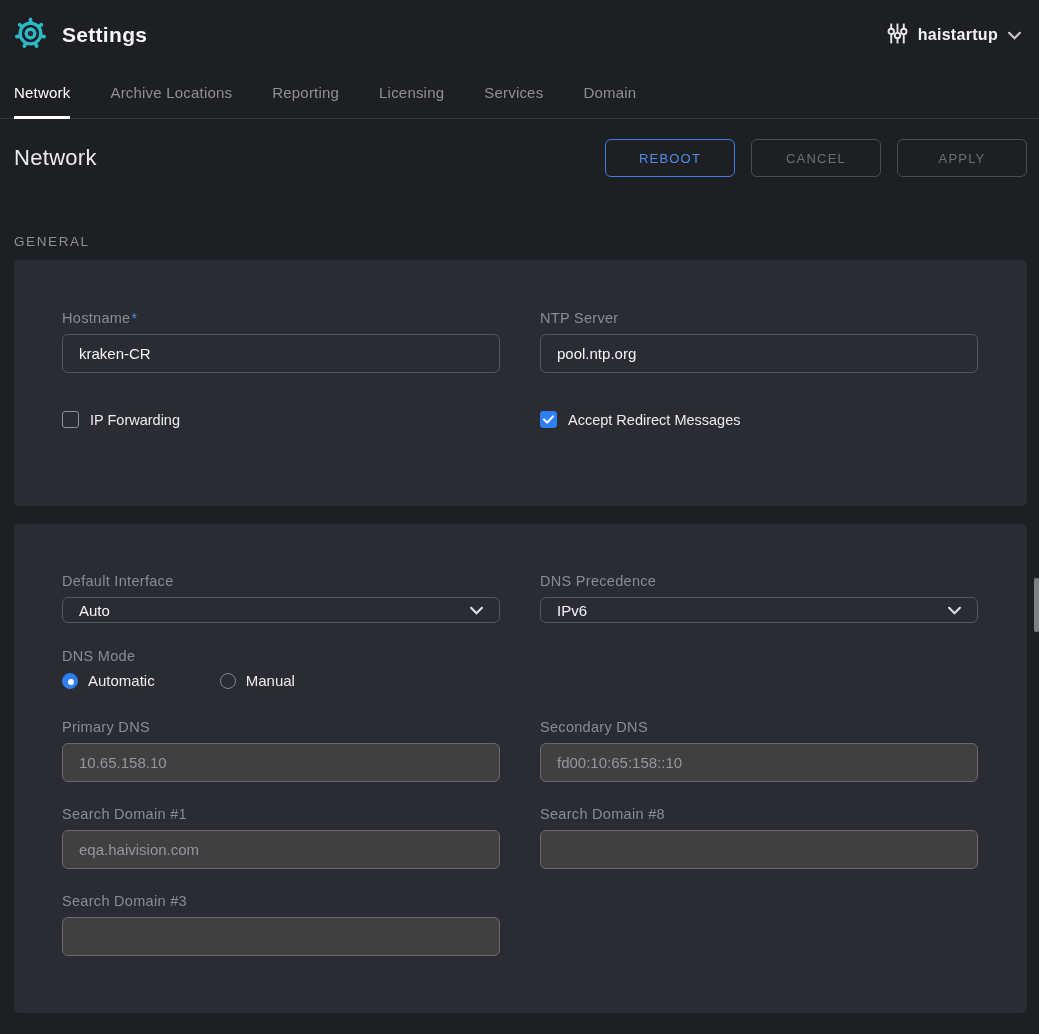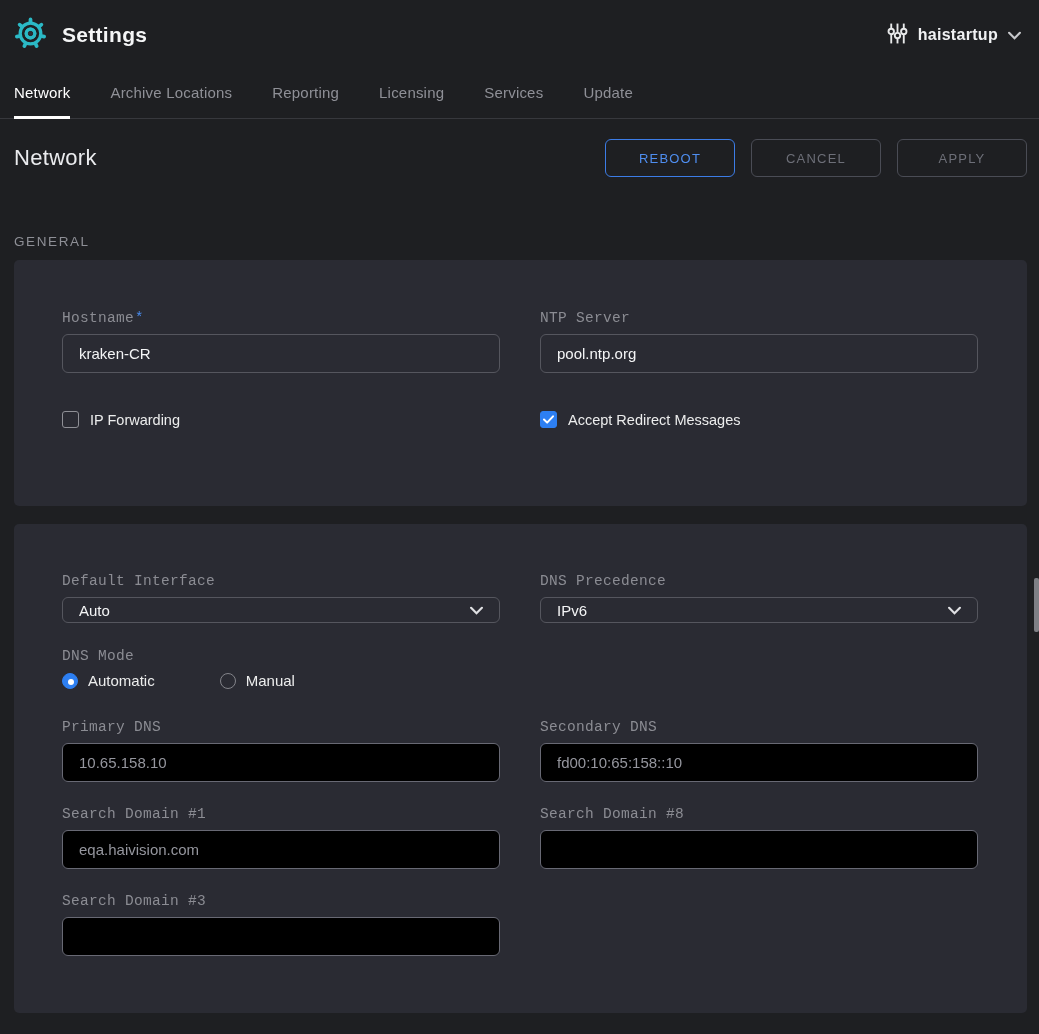--- a/index.html
+++ b/index.html
@@ -74,36 +74,36 @@
   .card.first { height:246px; }
   .card.second { margin-top:18px; height:489px; padding-top:49px; }
 
   .grid-row {
     display:grid;
     grid-template-columns:438px 438px;
     column-gap:40px;
   }
   .field-label {
     font-size:14.5px; color:#8b8c93; letter-spacing:0.3px;
-    line-height:17px; margin-bottom:7px;font-family:Liberation Mono, monospace;
+    line-height:17px; margin-bottom:7px;
   }
   .required-mark { color:#4a8df0; font-size:14px; vertical-align:top; margin-left:1px; }
   .text-input {
     width:100%; height:39px;
     background:transparent;
     border:1px solid #55565e;
     border-radius:6px;
     color:#f4f5f6;
     font-family:"Liberation Sans", sans-serif;
     font-size:15px;
     padding:4px 16px;
     outline:none;
   }
   .text-input.disabled {
-    background:#000000;
+    background:#404040;
     border-color:#686974;
     color:#95969e;
   }
 
   
   .select-box {
     width:100%; height:26px;
     border:1px solid #55565e;
     border-radius:6px;
     display:flex; align-items:center; justify-content:space-between;
@@ -195,21 +195,21 @@
     </span>
   </div>
 </div>
 
 <div class="tabs">
   <div class="tab active">Network</div>
   <div class="tab">Archive Locations</div>
   <div class="tab">Reporting</div>
   <div class="tab">Licensing</div>
   <div class="tab">Services</div>
-  <div class="tab">Update</div>
+  <div class="tab">Domain</div>
 </div>
 
 <div class="toolbar">
   <div class="page-title">Network</div>
   <div class="btn-row">
     <button class="btn primary-outline">REBOOT</button>
     <button class="btn">CANCEL</button>
     <button class="btn">APPLY</button>
   </div>
 </div>

